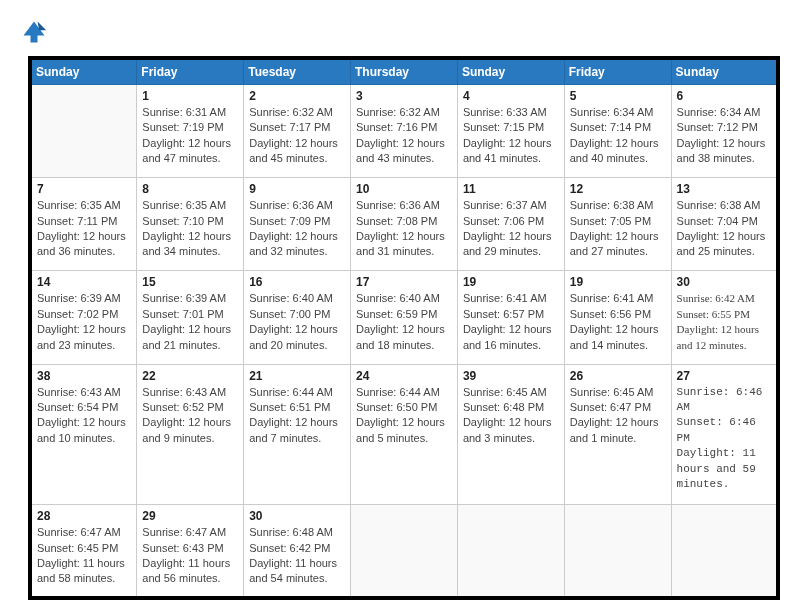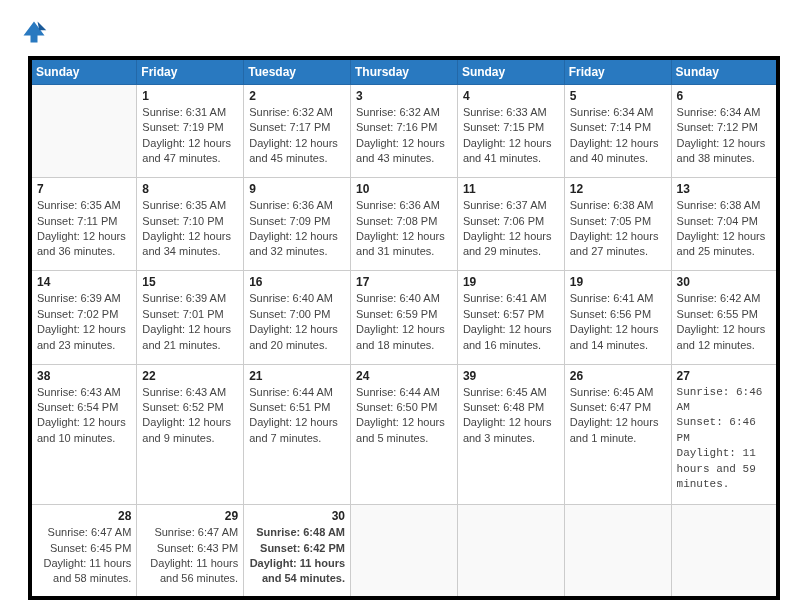--- a/index.html
+++ b/index.html
@@ -88,21 +88,20 @@
     .cell-text {
       font-size: 11px;
       line-height: 1.4;
       color: #444;
     }
     .empty-cell {
       background: #f9f9f9;
     }
     tr:last-child td {
       height: 78px;
-      text-align: right;
     }
   </style>
 </head>
 <body>
 
 <div class="page">
   <div class="header">
     <div class="logo">
       <svg class="logo-icon" viewBox="0 0 32 32">
         <polygon points="16,4 28,20 20,20 20,28 12,28 12,20 4,20" fill="#2979c0"></polygon>
@@ -247,21 +246,21 @@
 Daylight: 12 hours and 16 minutes.</div>
           </td>
           <td>
             <span class="day-num">19</span>
             <div class="cell-text" style="white-space: pre-line;">Sunrise: 6:41 AM
 Sunset: 6:56 PM
 Daylight: 12 hours and 14 minutes.</div>
           </td>
           <td>
             <span class="day-num">30</span>
-            <div class="cell-text" style="white-space: pre-line;">Sunrise: 6:42 AM
+            <div class="cell-text" style="white-space: pre-line; font-family: Liberation Serif, serif;">Sunrise: 6:42 AM
 Sunset: 6:55 PM
 Daylight: 12 hours and 12 minutes.</div>
           </td>
         </tr>
         <tr>
           <td>
             <span class="day-num">38</span>
             <div class="cell-text" style="white-space: pre-line;">Sunrise: 6:43 AM
 Sunset: 6:54 PM
 Daylight: 12 hours and 10 minutes.</div>
@@ -311,21 +310,21 @@
 Daylight: 11 hours and 58 minutes.</div>
           </td>
           <td>
             <span class="day-num">29</span>
             <div class="cell-text" style="white-space: pre-line;">Sunrise: 6:47 AM
 Sunset: 6:43 PM
 Daylight: 11 hours and 56 minutes.</div>
           </td>
           <td>
             <span class="day-num">30</span>
-            <div class="cell-text" style="white-space: pre-line; font-weight: bold;">Sunrise: 6:48 AM
+            <div class="cell-text" style="white-space: pre-line;">Sunrise: 6:48 AM
 Sunset: 6:42 PM
 Daylight: 11 hours and 54 minutes.</div>
           </td>
           <td class="empty-cell"></td>
           <td class="empty-cell"></td>
           <td class="empty-cell"></td>
           <td class="empty-cell"></td>
         </tr>
       </tbody>
   </table>

